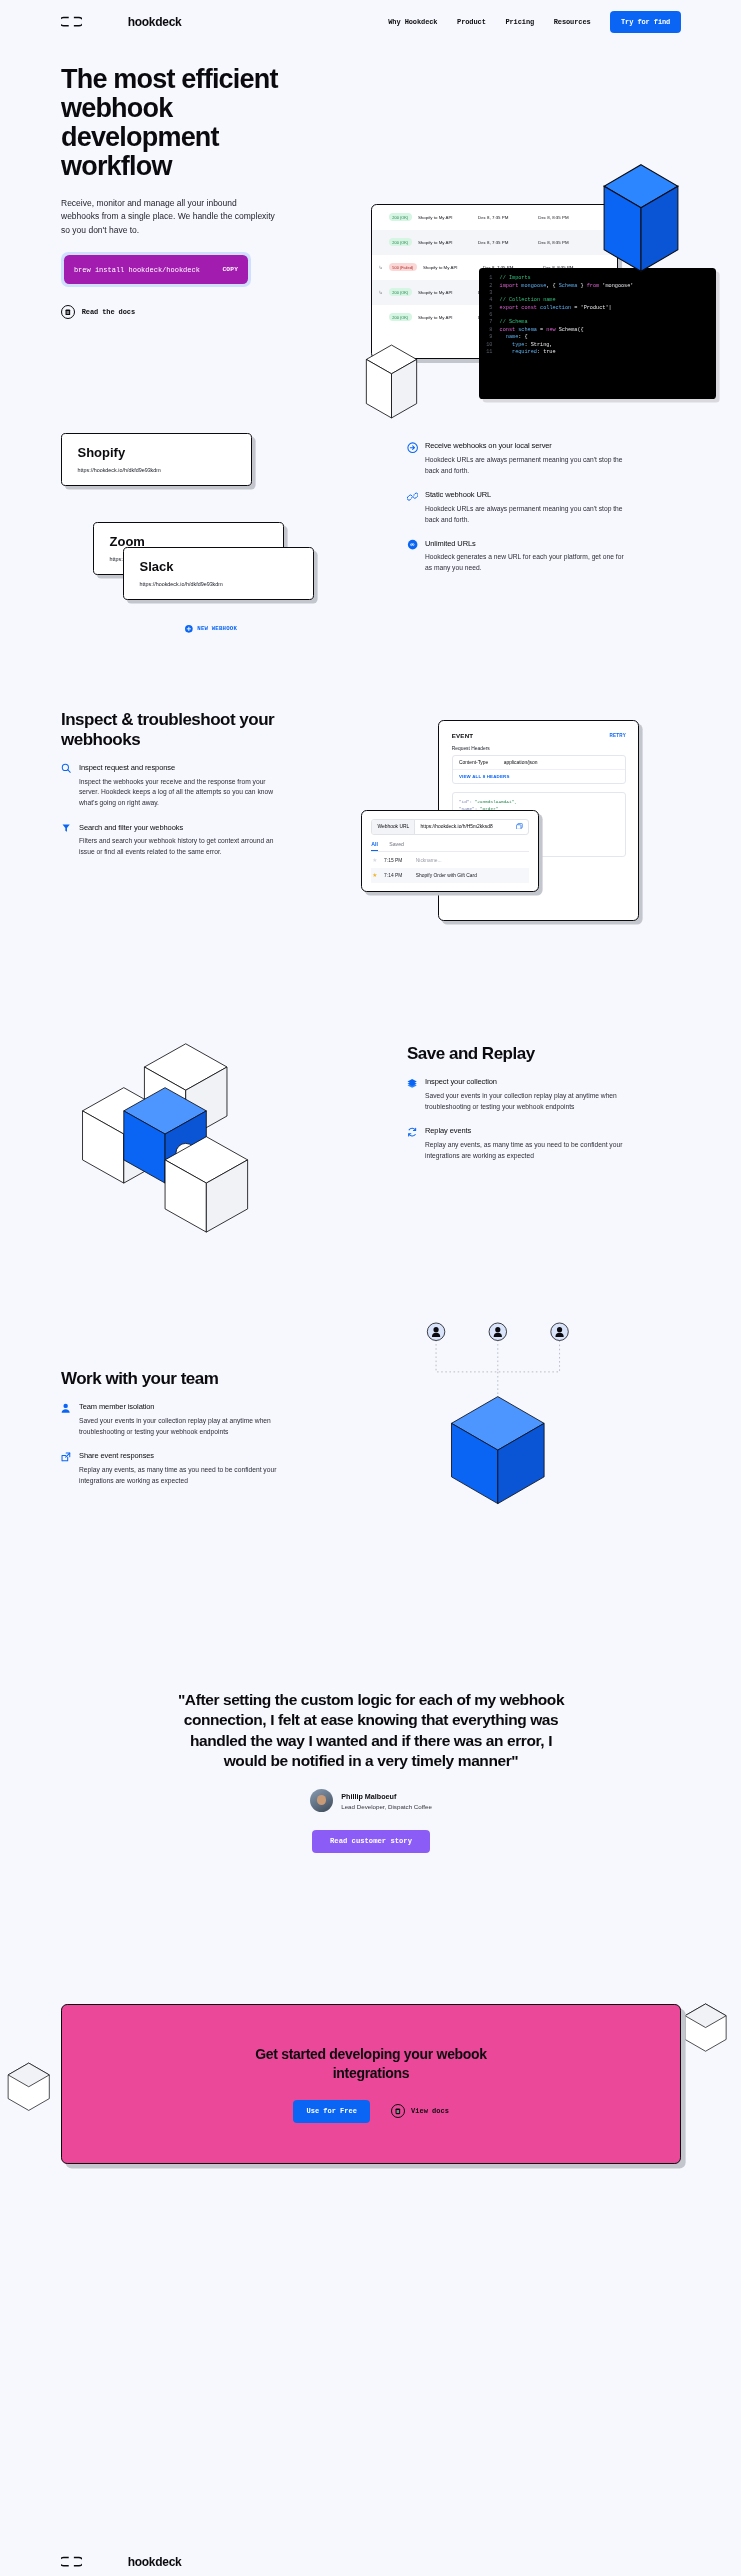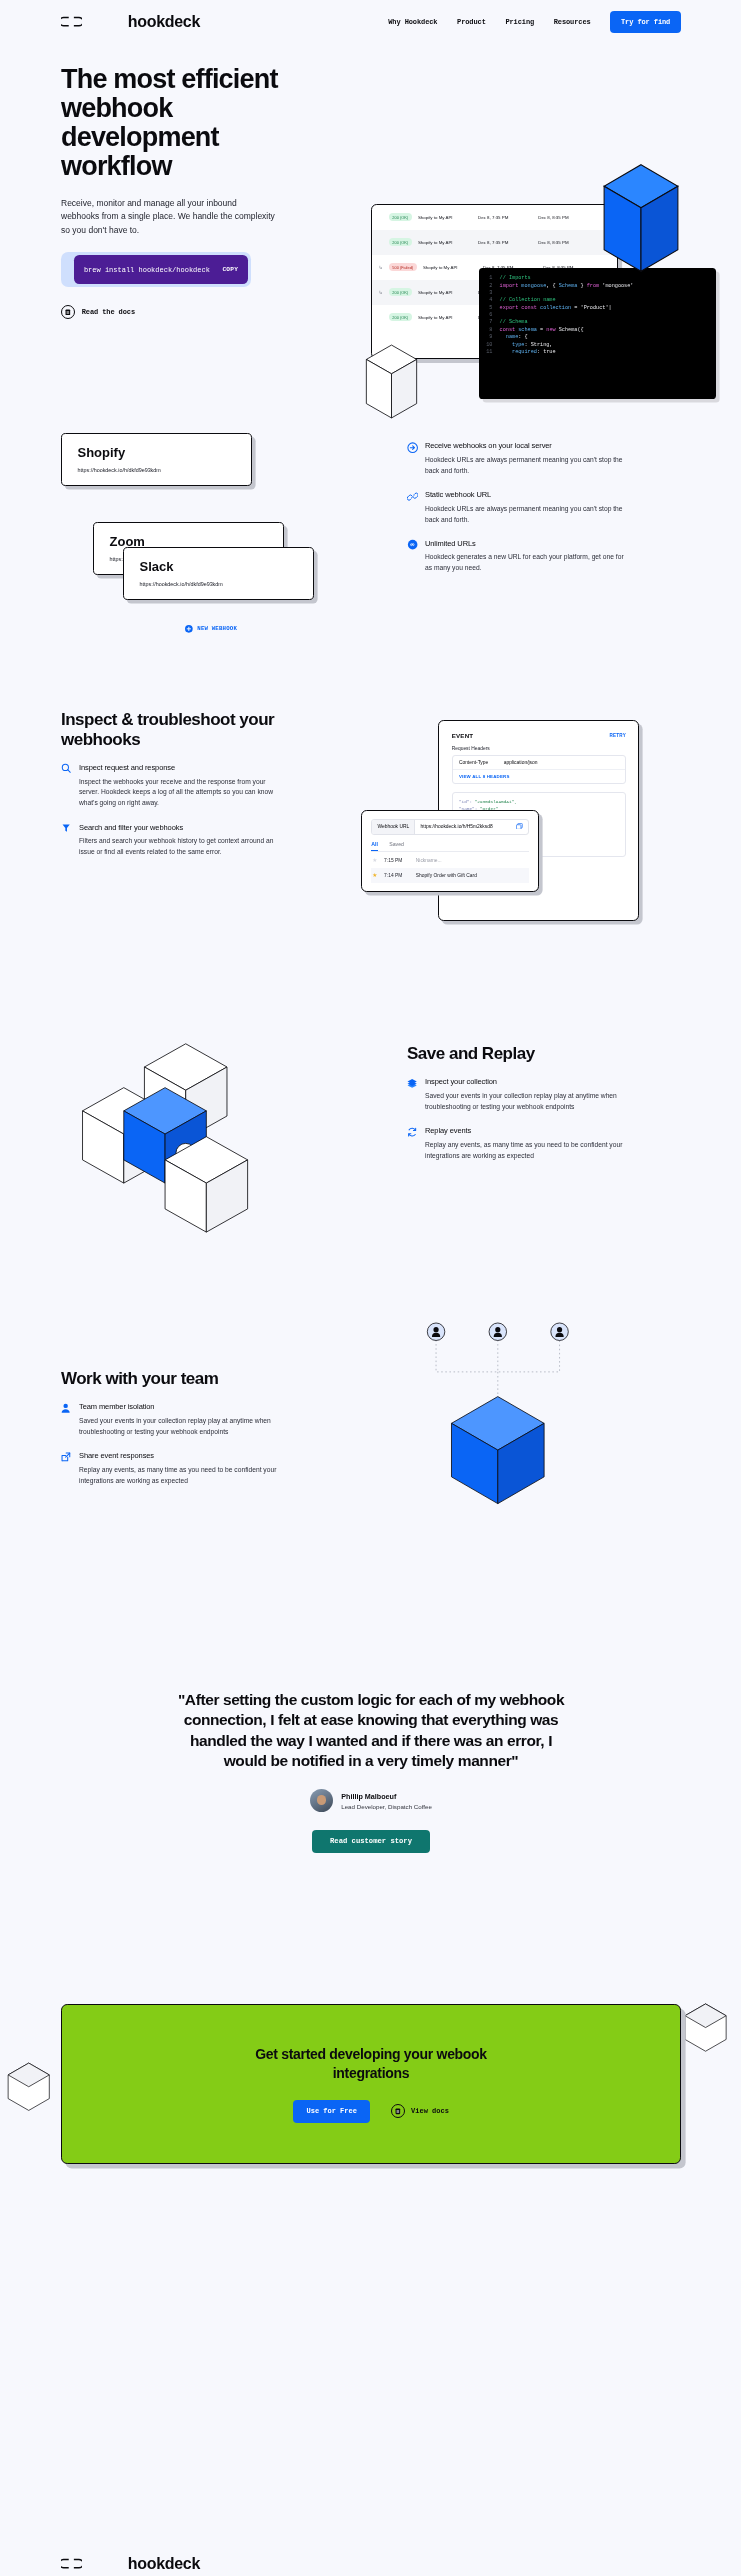--- a/index.html
+++ b/index.html
@@ -12,21 +12,21 @@
     position: relative;
   }
 
   
   .site-header {
     height: 44px; display: flex; align-items: center;
     padding: 0 61px; justify-content: space-between;
   }
   .brand { display: flex; align-items: center; gap: 6.2px; }
   .brand-mark { display:block; }
-  .brand-name { font-size: 16px; font-weight: 700; letter-spacing: -0.3px; padding-left: 40px; }
+  .brand-name { font-size: 12px; font-weight: 700; letter-spacing: -0.3px; padding-left: 40px; }
   .nav { display: flex; align-items: center; gap: 19.6px; }
   .nav a {
     font-family: "Liberation Mono", monospace;
     font-size: 7px; font-weight: 700; color: #0b0b0f; text-decoration: none;
     letter-spacing: -0.1px;
   }
   .btn-primary {
     background: #0a65f5; color: #fff; border: none; border-radius: 4.1px;
     font-family: "Liberation Mono", monospace; font-size: 7px; font-weight: 700;
     padding: 6.7px 10.8px; cursor: pointer; letter-spacing: -0.1px;
@@ -38,23 +38,23 @@
   h1.hero-title {
     font-size: 27px; line-height: 1.08; font-weight: 800; letter-spacing: -0.8px;
   }
   .hero-sub {
     margin-top: 15.5px; font-size: 8.5px; line-height: 1.62; color: #22242e; width: 216px;
   }
   .cmd-wrap {
     margin-top: 14.4px; width: 190px; background: #cfdffd; border-radius: 7.2px; padding: 2.6px;
   }
   .cmd {
-    background: #4c1d95; border-radius: 5.2px; height: 29px;
+    background: #a21caf; border-radius: 5.2px; height: 29px;
     display: flex; align-items: center; justify-content: space-between;
-    padding: 0 10.3px; color: #fff; margin-left: 10px;
+    padding: 0 10.3px; color: #fff;
   }
   .cmd-text { font-family: "Liberation Mono", monospace; font-size: 7px; }
   .cmd-copy { font-family: "Liberation Mono", monospace; font-size: 6.2px; font-weight: 700; letter-spacing: 0.2px; cursor:pointer;}
   .read-docs { margin-top: 18.5px; display: flex; align-items: center; gap: 6.7px; }
   .circle-icon {
     width: 14px; height: 14px; border-radius: 50%; border: 0.8px solid #0b0b0f;
     display: flex; align-items: center; justify-content: center;
   }
   .read-docs-label { font-family: "Liberation Mono", monospace; font-size: 7px; font-weight: 700; letter-spacing:-0.1px; }
 
@@ -163,30 +163,30 @@
   .sec-quote { height: 361px; display: flex; flex-direction: column; align-items: center; justify-content: center; }
   .quote {
     width: 407px; text-align: center; font-size: 15.5px; font-weight: 800; line-height: 1.32; letter-spacing: -0.4px;
   }
   .quote-person { margin-top: 17.5px; display: flex; align-items: center; gap: 8.2px; }
   .qavatar { width: 23px; height: 23px; border-radius: 50%; overflow: hidden; background: linear-gradient(150deg,#8a9db3,#5c6b7d 60%,#3a4654); position: relative; }
   .qavatar::after { content:''; position:absolute; left:6.7px; top:6.2px; width:9.3px; height:9.3px; border-radius:50%; background:#c89a76; }
   .qname { font-size: 7.2px; font-weight: 700; }
   .qrole { margin-top: 2.1px; font-size: 6.2px; color: #32343d; }
   .btn-dark {
-    margin-top: 17.5px; background: #0f766e; color: #fff; border: none; border-radius: 4.1px;
+    margin-top: 17.5px; background: #8b5cf6; color: #fff; border: none; border-radius: 4.1px;
     font-family: "Liberation Mono", monospace; font-size: 7.2px; font-weight: 700;
     padding: 7.7px 18.5px; cursor: pointer;
   }
 
   
   .sec-cta { height: 319px; position: relative; }
   .cta-card {
     position: absolute; left: 61px; top: 52px; width: 620px; height: 160px;
-    background: #84cc16; border: 0.8px solid #0b0b0f; border-radius: 6.2px;
+    background: #ec4899; border: 0.8px solid #0b0b0f; border-radius: 6.2px;
     box-shadow: 4.6px 4.6px 0 #c4c6ce;
     display: flex; flex-direction: column; align-items: center; justify-content: center;
   }
   .cta-title { width: 289px; text-align: center; font-size: 14px; font-weight: 800; line-height: 1.3; letter-spacing:-0.3px;}
   .cta-actions { margin-top: 18.5px; display: flex; align-items: center; gap: 20.6px; }
   .btn-cta { background: #0a65f5; color:#fff; border:none; border-radius: 4.1px; font-family:"Liberation Mono",monospace; font-size:7px; font-weight:700; padding: 7.2px 13.4px; cursor:pointer;}
   .view-docs { display: flex; align-items: center; gap: 6.2px; font-family:"Liberation Mono",monospace; font-size:7px; font-weight:700; }
 
   
   .footer { position: absolute; top: 2555px; left: 0; width: 742px; padding: 0 61px; }

